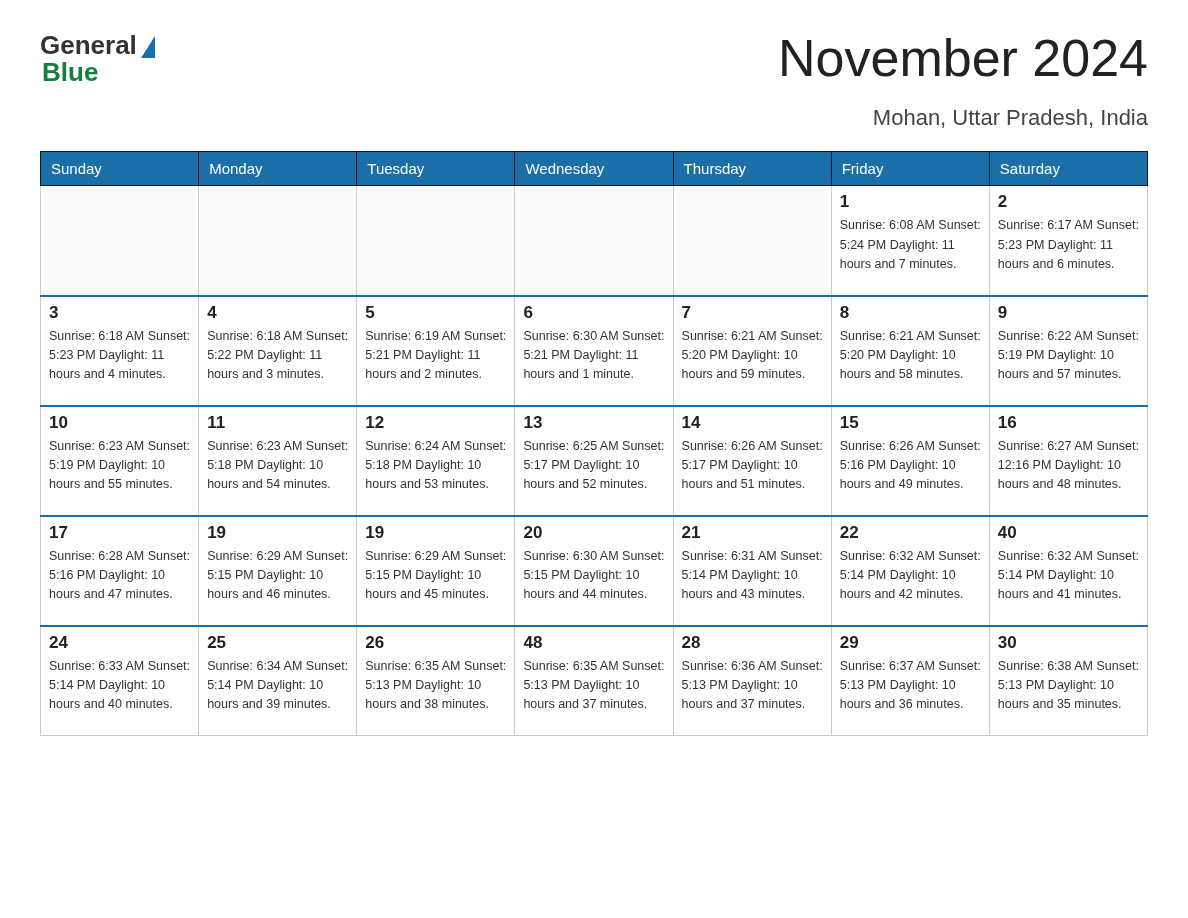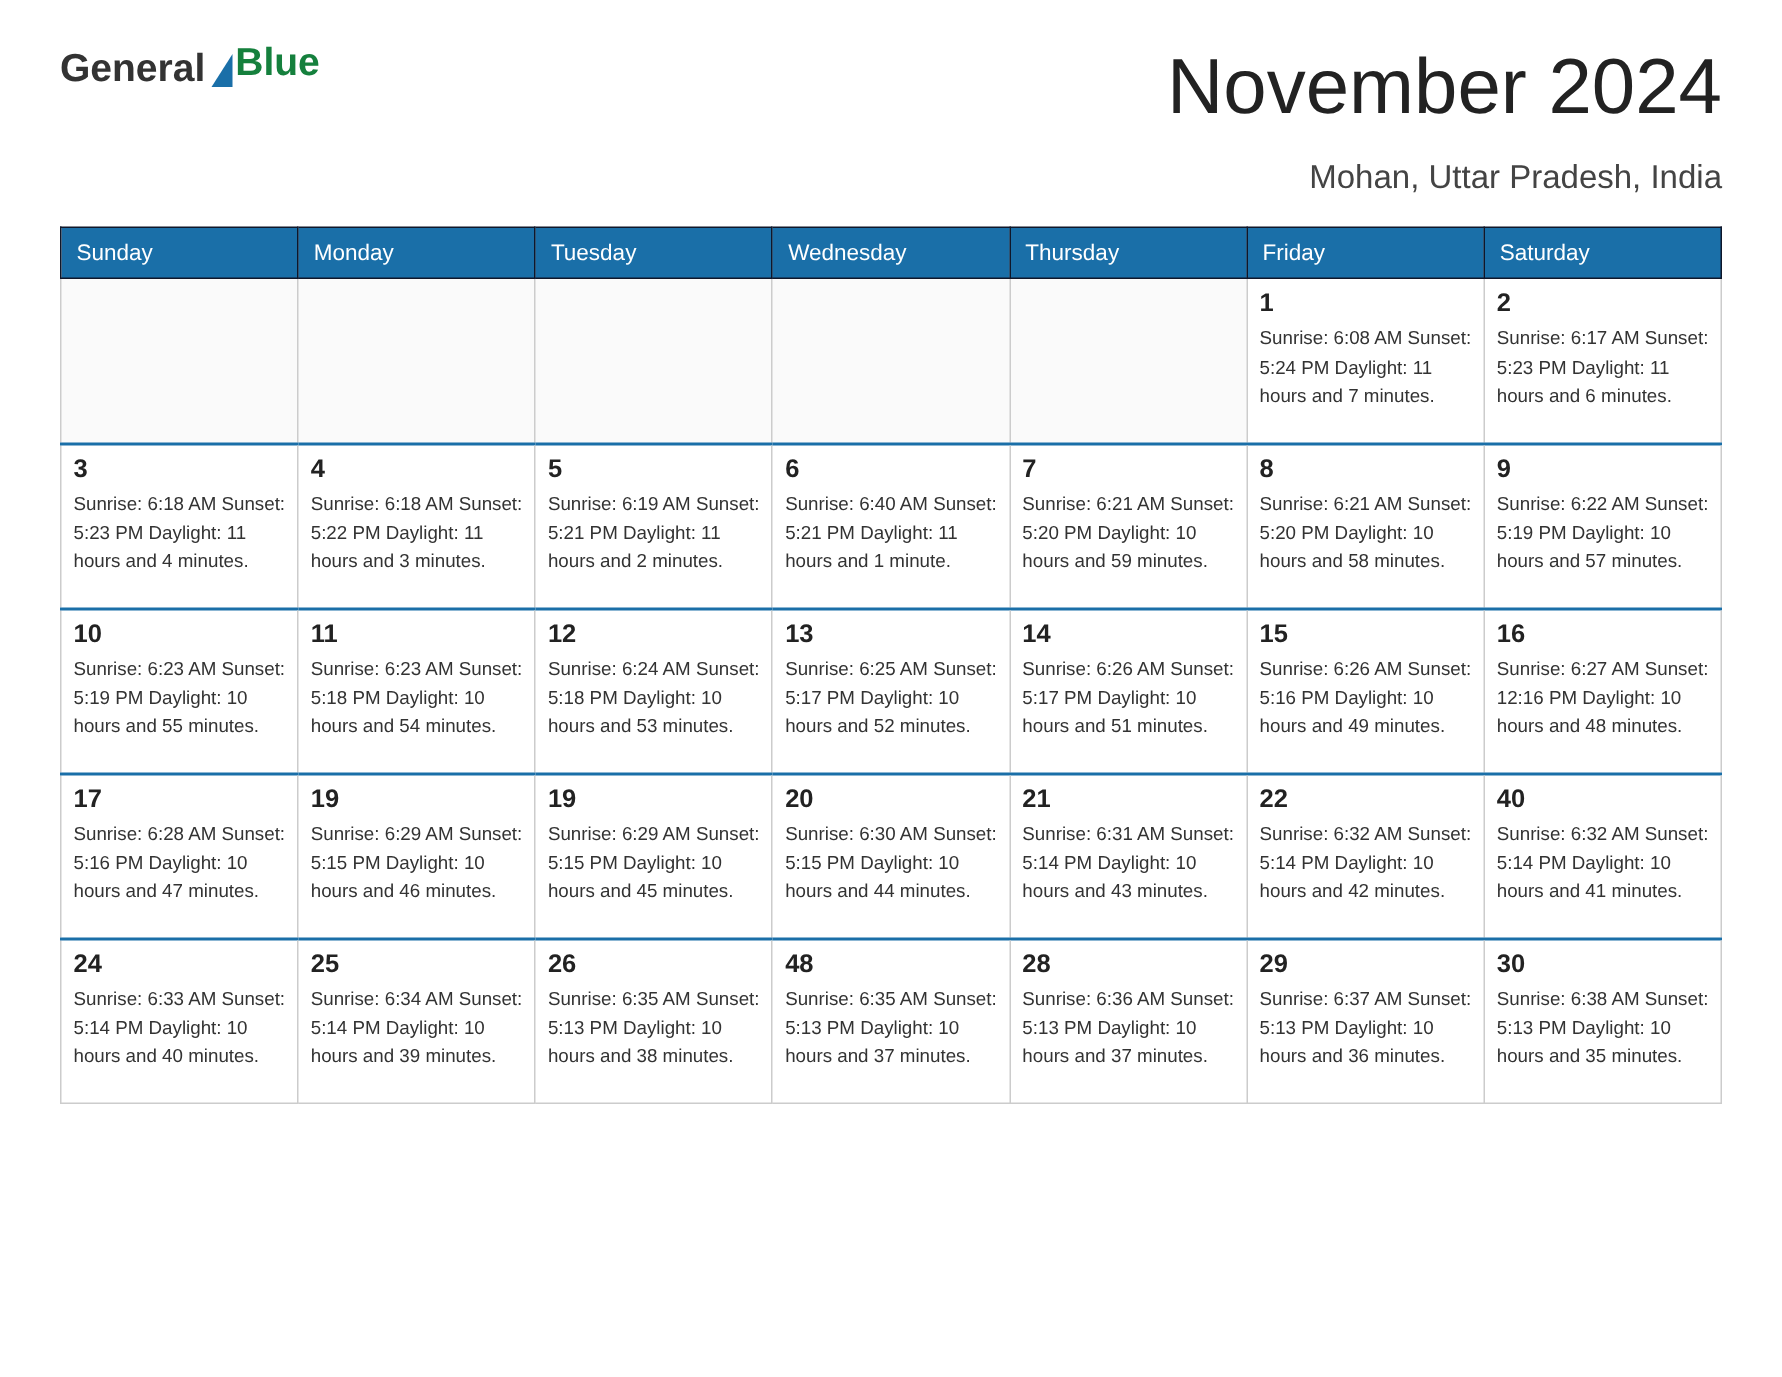--- a/index.html
+++ b/index.html
@@ -11,21 +11,21 @@
       min-height: 918px;
     }
     .header-area {
       display: flex;
       justify-content: space-between;
       align-items: flex-start;
       margin-bottom: 20px;
     }
     .logo {
       display: flex;
-      flex-direction: row;
+      flex-direction: column;
       align-items: flex-start;
     }
     .logo-text-general {
       font-size: 26px;
       font-weight: bold;
       color: #333;
       display: flex;
       align-items: center;
     }
     .logo-triangle {
@@ -170,21 +170,21 @@
 Daylight: 11 hours and 3 minutes.</div>
         </td>
         <td>
           <span class="day-number">5</span>
           <div class="day-info">Sunrise: 6:19 AM
 Sunset: 5:21 PM
 Daylight: 11 hours and 2 minutes.</div>
         </td>
         <td>
           <span class="day-number">6</span>
-          <div class="day-info">Sunrise: 6:40 AM
+          <div class="day-info">Sunrise: 6:30 AM
 Sunset: 5:21 PM
 Daylight: 11 hours and 1 minute.</div>
         </td>
         <td>
           <span class="day-number">7</span>
           <div class="day-info">Sunrise: 6:21 AM
 Sunset: 5:20 PM
 Daylight: 10 hours and 59 minutes.</div>
         </td>
         <td>

